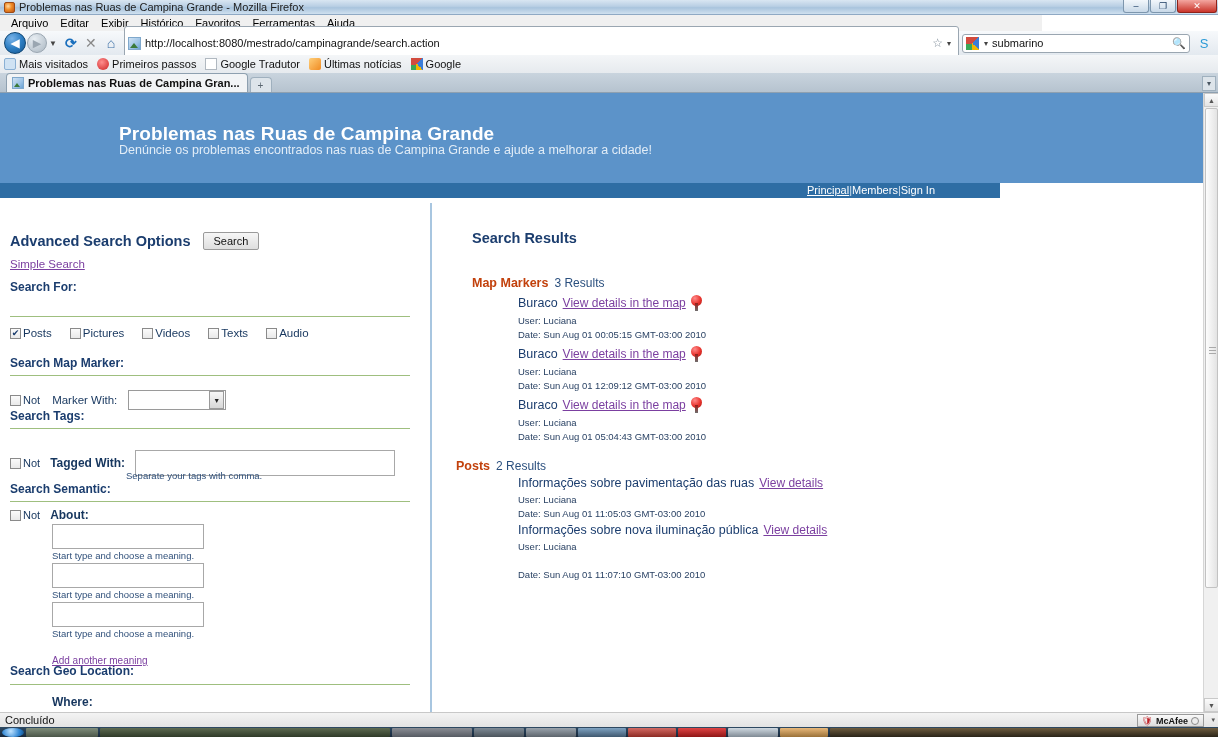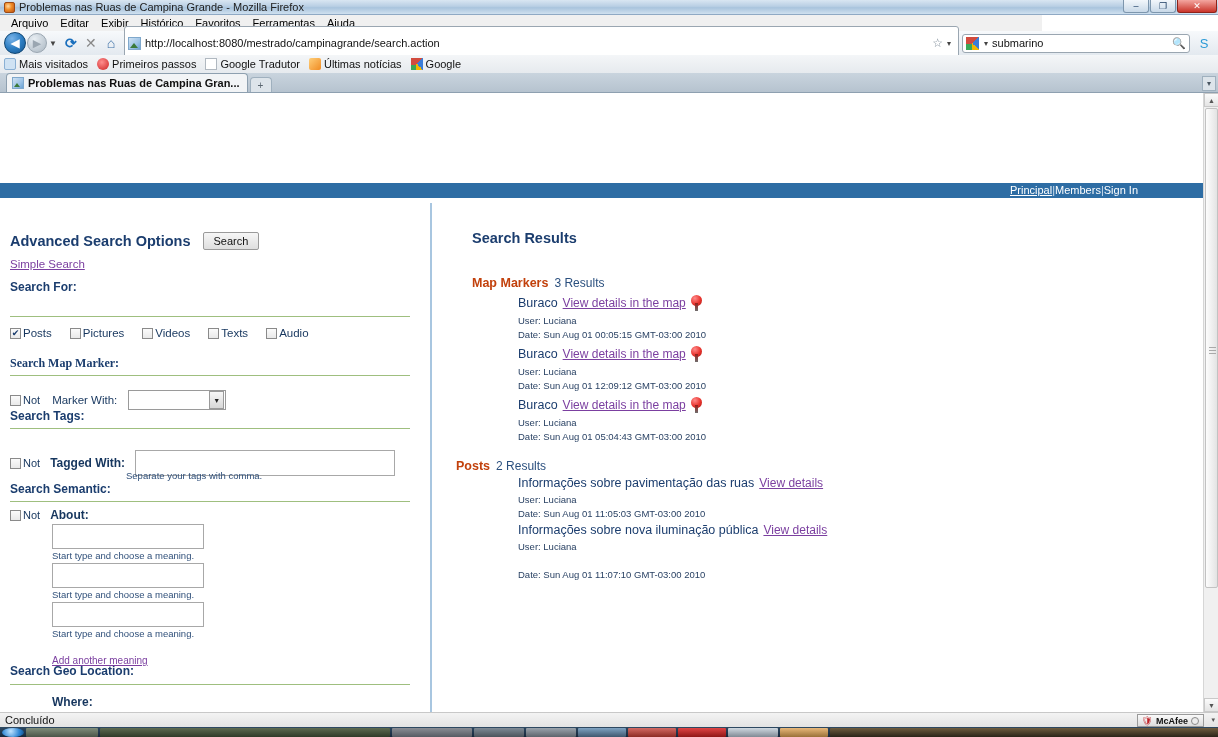--- a/index.html
+++ b/index.html
@@ -196,21 +196,21 @@
   .pagehead .ptitle {
     position: absolute; left: 119px; top: 30px;
     font-size: 19px; font-weight: bold; color: #ffffff;
     letter-spacing: .1px;
   }
   .pagehead .psub {
     position: absolute; left: 119px; top: 50px;
     font-size: 12.5px; color: #e2edf7;
   }
   .navstrip {
-    position: absolute; left: 0; top: 90px; width: 1203px; height: 15px;
+    position: absolute; left: 0; top: 90px; width: 1000px; height: 15px;
     background: #2e6da4;
   }
   .navstrip .links {
     position: absolute; right: 65px; top: 1px;
     font-size: 11px; color: #e9f1f8;
   }
   .navstrip .links a { color: #ffffff; text-decoration: underline; }
   .navstrip .links span.sep { color: #cfe0ef; }
   .navstrip .links span.plain { color: #ffffff; }
 
@@ -413,20 +413,24 @@
     <div class="tab">
       <span class="tfav"></span>
       <span>Problemas nas Ruas de Campina Gran...</span>
     </div>
     <div class="newtab">+</div>
     <div class="tabright">▾</div>
   </div>
 
   <div class="viewport">
 
+    <div class="pagehead">
+      <div class="ptitle">Problemas nas Ruas de Campina Grande</div>
+      <div class="psub">Denúncie os problemas encontrados nas ruas de Campina Grande e ajude a melhorar a cidade!</div>
+    </div>
 
     <div class="navstrip">
       <div class="links">
         <a>Principal</a><span class="sep">|</span><span class="plain">Members</span><span class="sep">|</span><span class="plain">Sign In</span>
       </div>
     </div>
 
     <div class="content">
 
       <div class="vdiv"></div>
@@ -454,21 +458,21 @@
           <span class="cbx"></span>
           <span class="cblabel">Videos</span>
           <span style="width:18px"></span>
           <span class="cbx"></span>
           <span class="cblabel">Texts</span>
           <span style="width:18px"></span>
           <span class="cbx"></span>
           <span class="cblabel">Audio</span>
         </div>
 
-        <div style="position:absolute;left:10px;top:158px;font-family:Liberation Serif, serif;" class="grp-h">Search Map Marker:</div>
+        <div style="position:absolute;left:10px;top:158px;" class="grp-h">Search Map Marker:</div>
         <div style="position:absolute;left:10px;top:177px;width:400px;" class="hr"></div>
 
         <div style="position:absolute;left:10px;top:192px;" class="row">
           <span class="cbx"></span>
           <span class="lbl-not">Not</span>
           <span style="width:12px"></span>
           <span class="lbl-fld">Marker With:</span>
           <span style="width:11px"></span>
           <span class="sel">
             <span class="arrowbox">▼</span>

